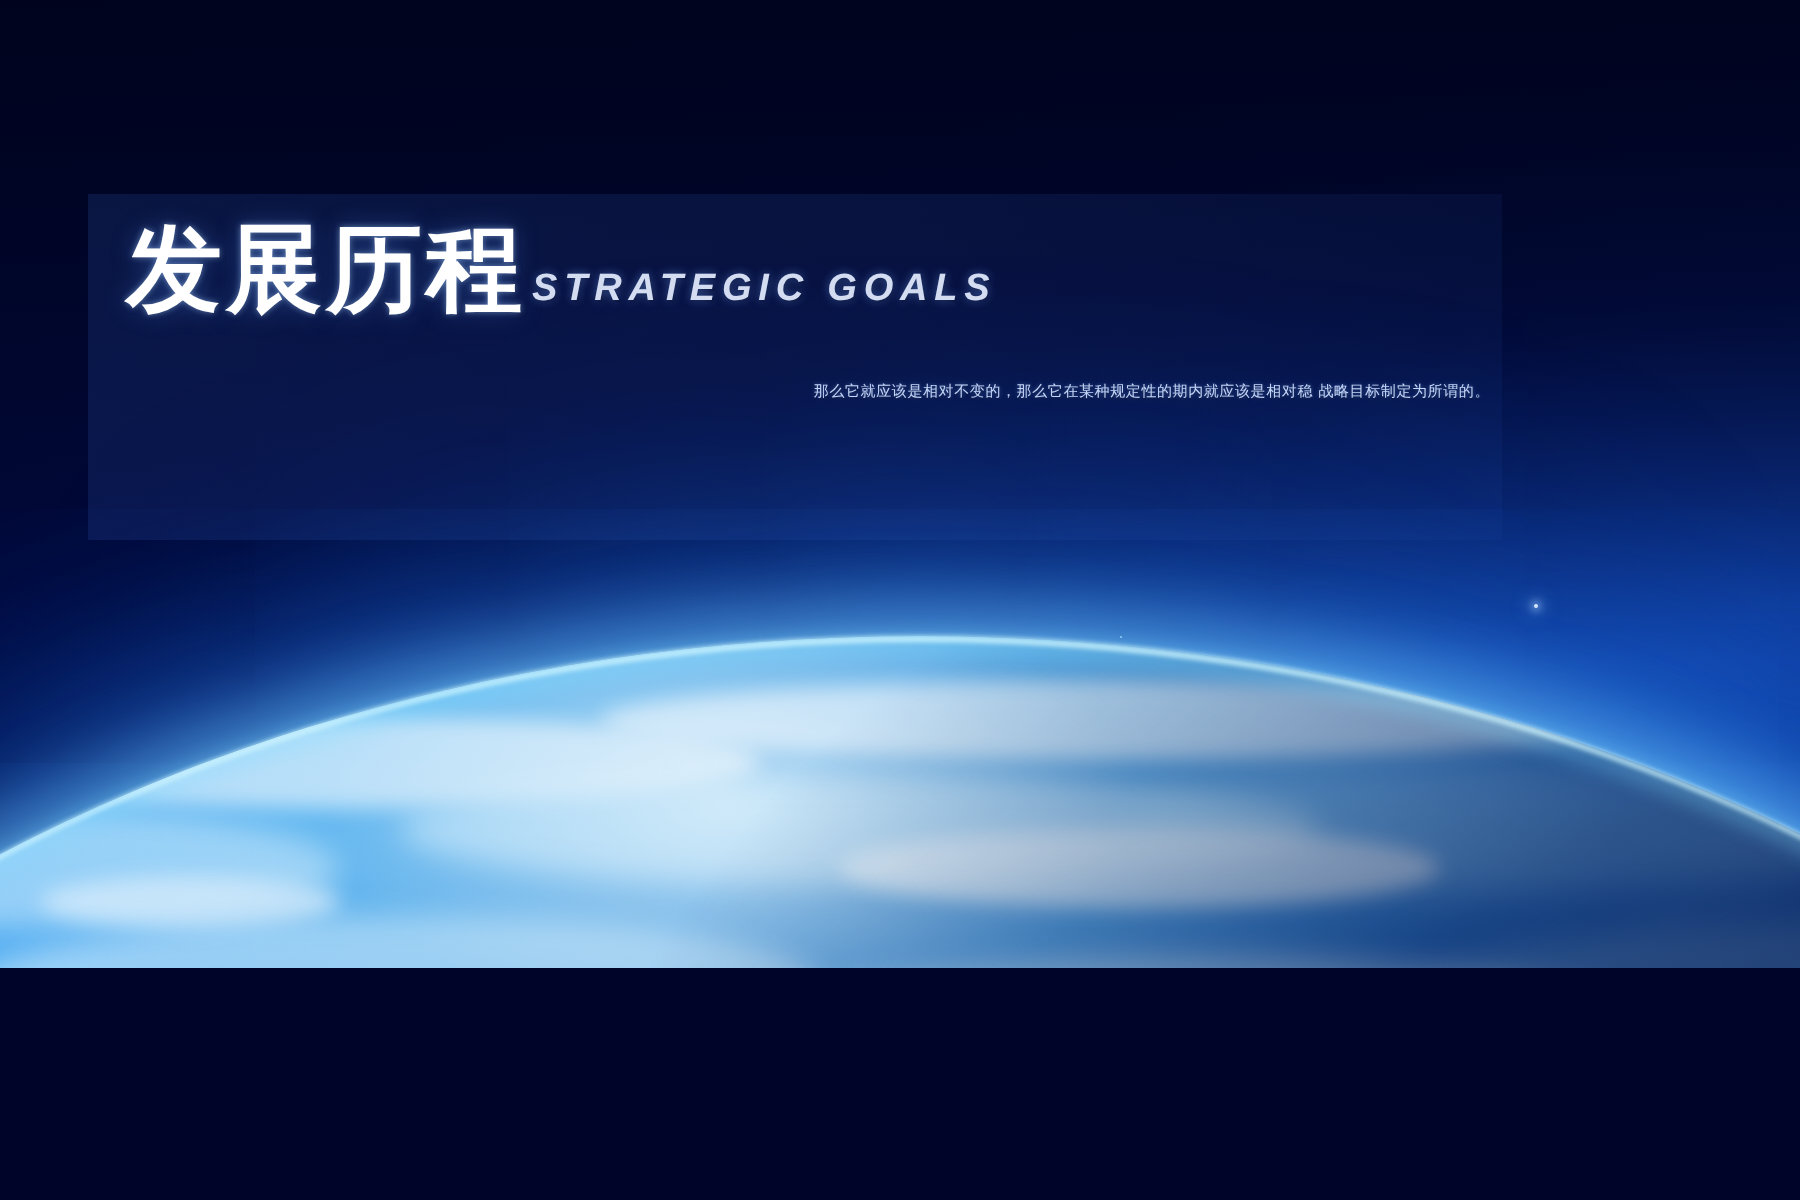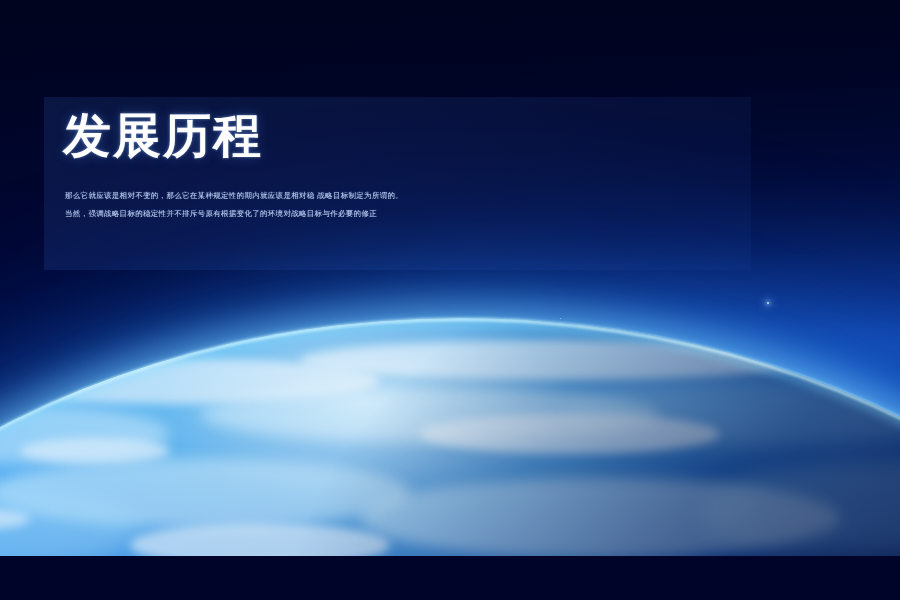--- a/index.html
+++ b/index.html
@@ -8,23 +8,24 @@
     padding: 0;
     background: #000428;
   }
   body {
     font-family: "Liberation Sans", sans-serif;
   }
 
   #stage {
     position: relative;
     width: 900px;
-    height: 556px;
+    height: 484px;
     overflow: hidden;
     background: #00063a;
+    text-align: right;
   }
 
   
   .sky {
     position: absolute;
     inset: 0;
     background:
       radial-gradient(120% 90% at 78% 95%, rgba(20,90,200,0.85) 0%, rgba(10,50,150,0.45) 35%, rgba(0,10,60,0.0) 70%),
       linear-gradient(160deg, #00062e 0%, #00083a 28%, #020f4e 55%, #03165e 78%, #04216f 100%);
   }
@@ -246,20 +247,20 @@
       <div class="earth-shadow"></div>
     </div>
     <div class="earth-limb2"></div>
     <div class="earth-limb"></div>
   </div>
 
   <div class="panel"></div>
 
   <div class="headline-row">
     <span class="headline-cn">发展历程</span>
+    <span class="headline-en">STRATEGIC GOALS</span>
   </div>
 
   <div class="body-copy">
     <div class="body-line">那么它就应该是相对不变的，那么它在某种规定性的期内就应该是相对稳 战略目标制定为所谓的。</div>
-    <div class="body-line">当然，强调战略目标的稳定性并不排斥号原有根据变化了的环境对战略目标与作必要的修正</div>
   </div>
 
 </div>
 
 </body></html>

